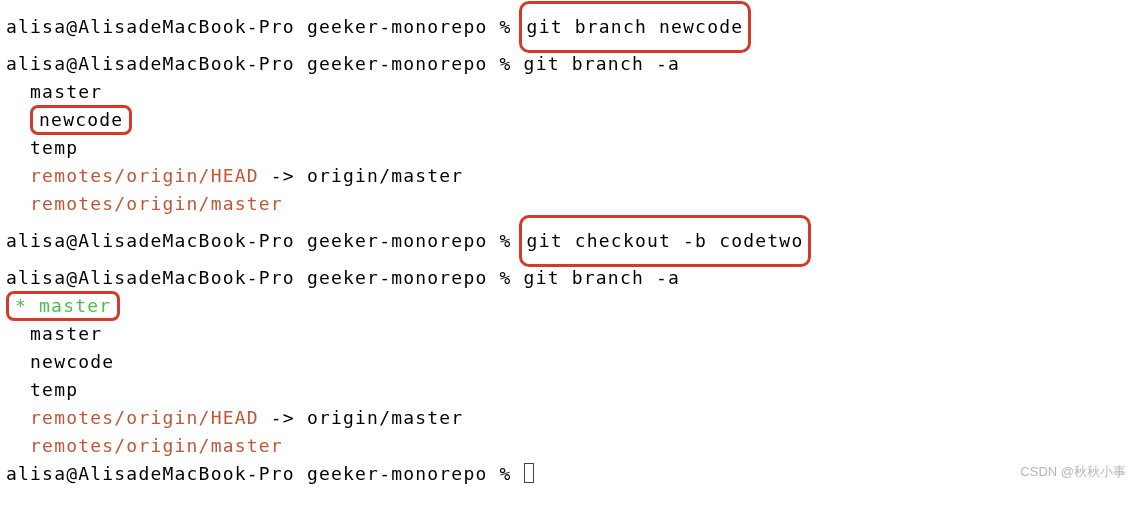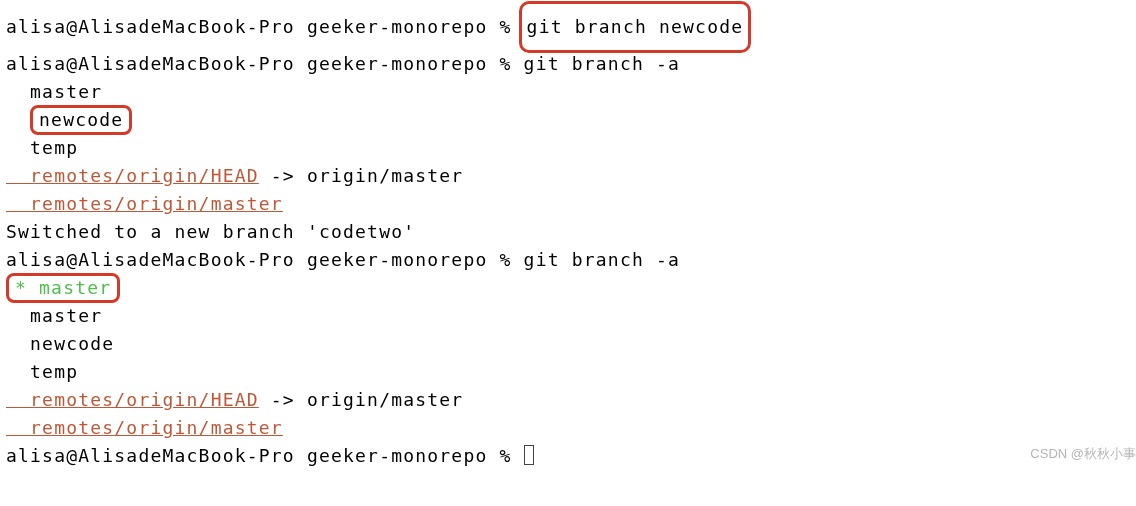--- a/index.html
+++ b/index.html
@@ -8,21 +8,21 @@
       font-family: "Menlo", "Monaco", "Consolas", monospace;
       font-size: 18px;
       line-height: 28px;
       color: #000000;
       padding: 4px 6px;
       width: 1136px;
       position: relative;
     }
     .line { white-space: pre; letter-spacing: 1.2px; }
     .green { color: #4dbf4a; }
-    .brown { color: #c05838; text-decoration: underline; }
+    .brown { color: #c05838; }
     .hl {
       display: inline-block;
       border: 3px solid #d43a2a;
       border-radius: 10px;
       padding: 10px 5px;
       margin: -3px -5px;
       line-height: 26px;
     }
     .hl-sm {
       display: inline-block;
@@ -34,21 +34,21 @@
     }
     .cursor {
       display: inline-block;
       width: 10px;
       height: 20px;
       border: 1.5px solid #444;
       vertical-align: -3px;
     }
     .watermark {
       position: absolute;
-      right: 0;
+      right: 10px;
       bottom: 6px;
       font-family: sans-serif;
       font-size: 13px;
       color: rgba(120,120,120,0.55);
       letter-spacing: 0;
     }
   </style>
 </head>
 <body>
 
@@ -62,22 +62,22 @@
 <div class="line">  master</div>
 
 <div class="line">  <span class="hl-sm"><span>newcode</span></span></div>
 
 <div class="line">  temp</div>
 
 <div class="line"><span class="brown">  remotes/origin/HEAD</span><span> -&gt; origin/master</span></div>
 
 <div class="line brown">  remotes/origin/master</div>
 
+<div class="line"><span>alisa@AlisadeMacBook-Pro geeker-monorepo % </span><span class="hl"><span>git checkout -b codetwo</span></span></div>
 
-<div class="line">Switched to a new branch 'codetwo'</div>
 
 <div class="line"><span>alisa@AlisadeMacBook-Pro geeker-monorepo % </span><span>git branch -a</span></div>
 
 <div class="line"><span class="hl-sm"><span class="green">* </span><span class="green">master</span></span></div>
 
 <div class="line">  master</div>
 
 <div class="line">  newcode</div>
 
 <div class="line">  temp</div>

